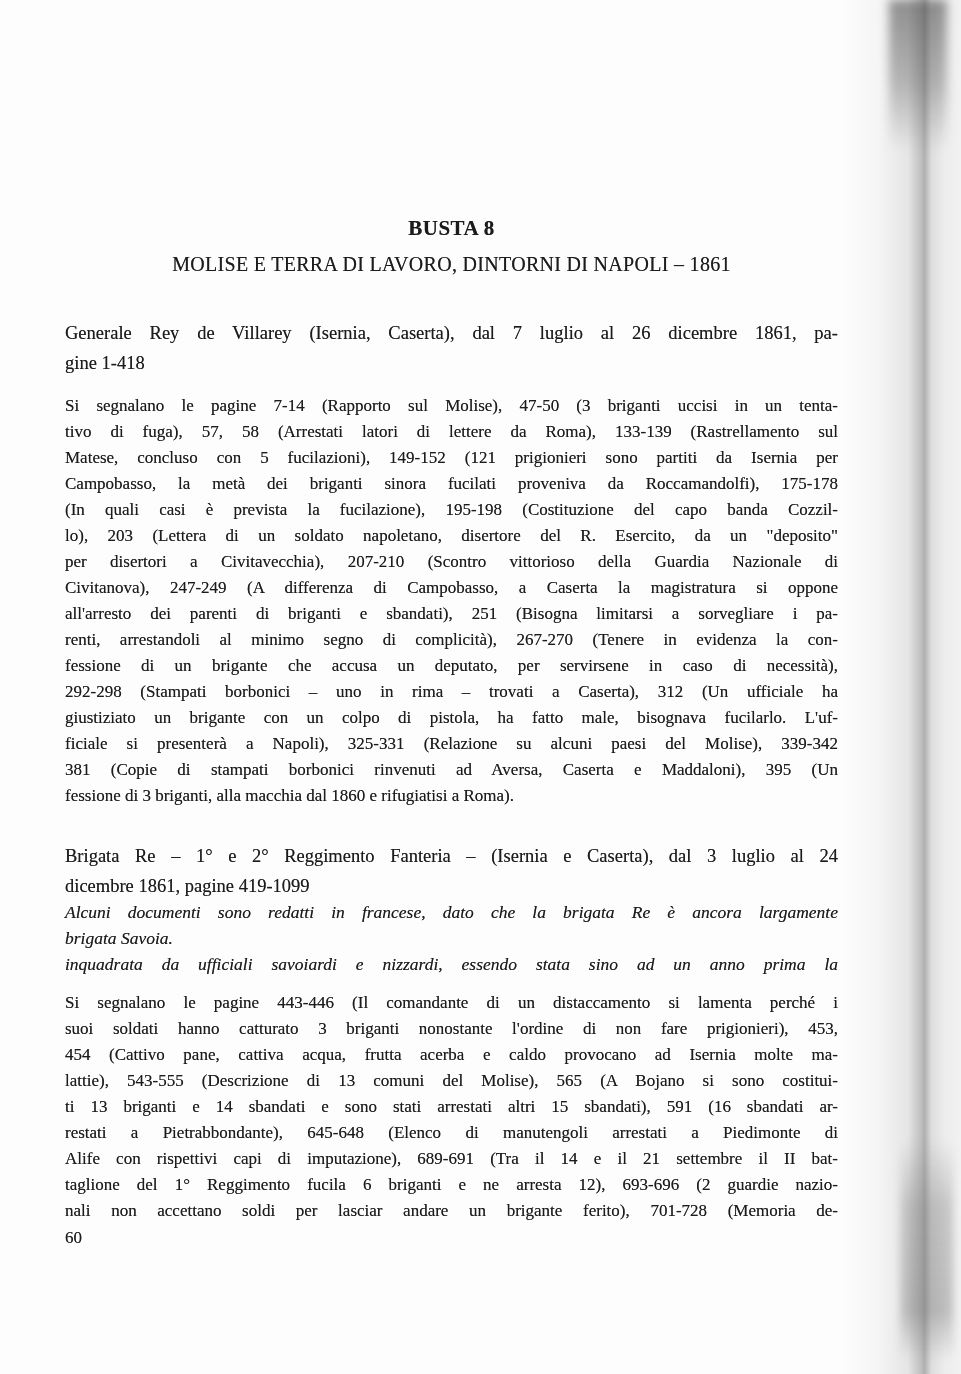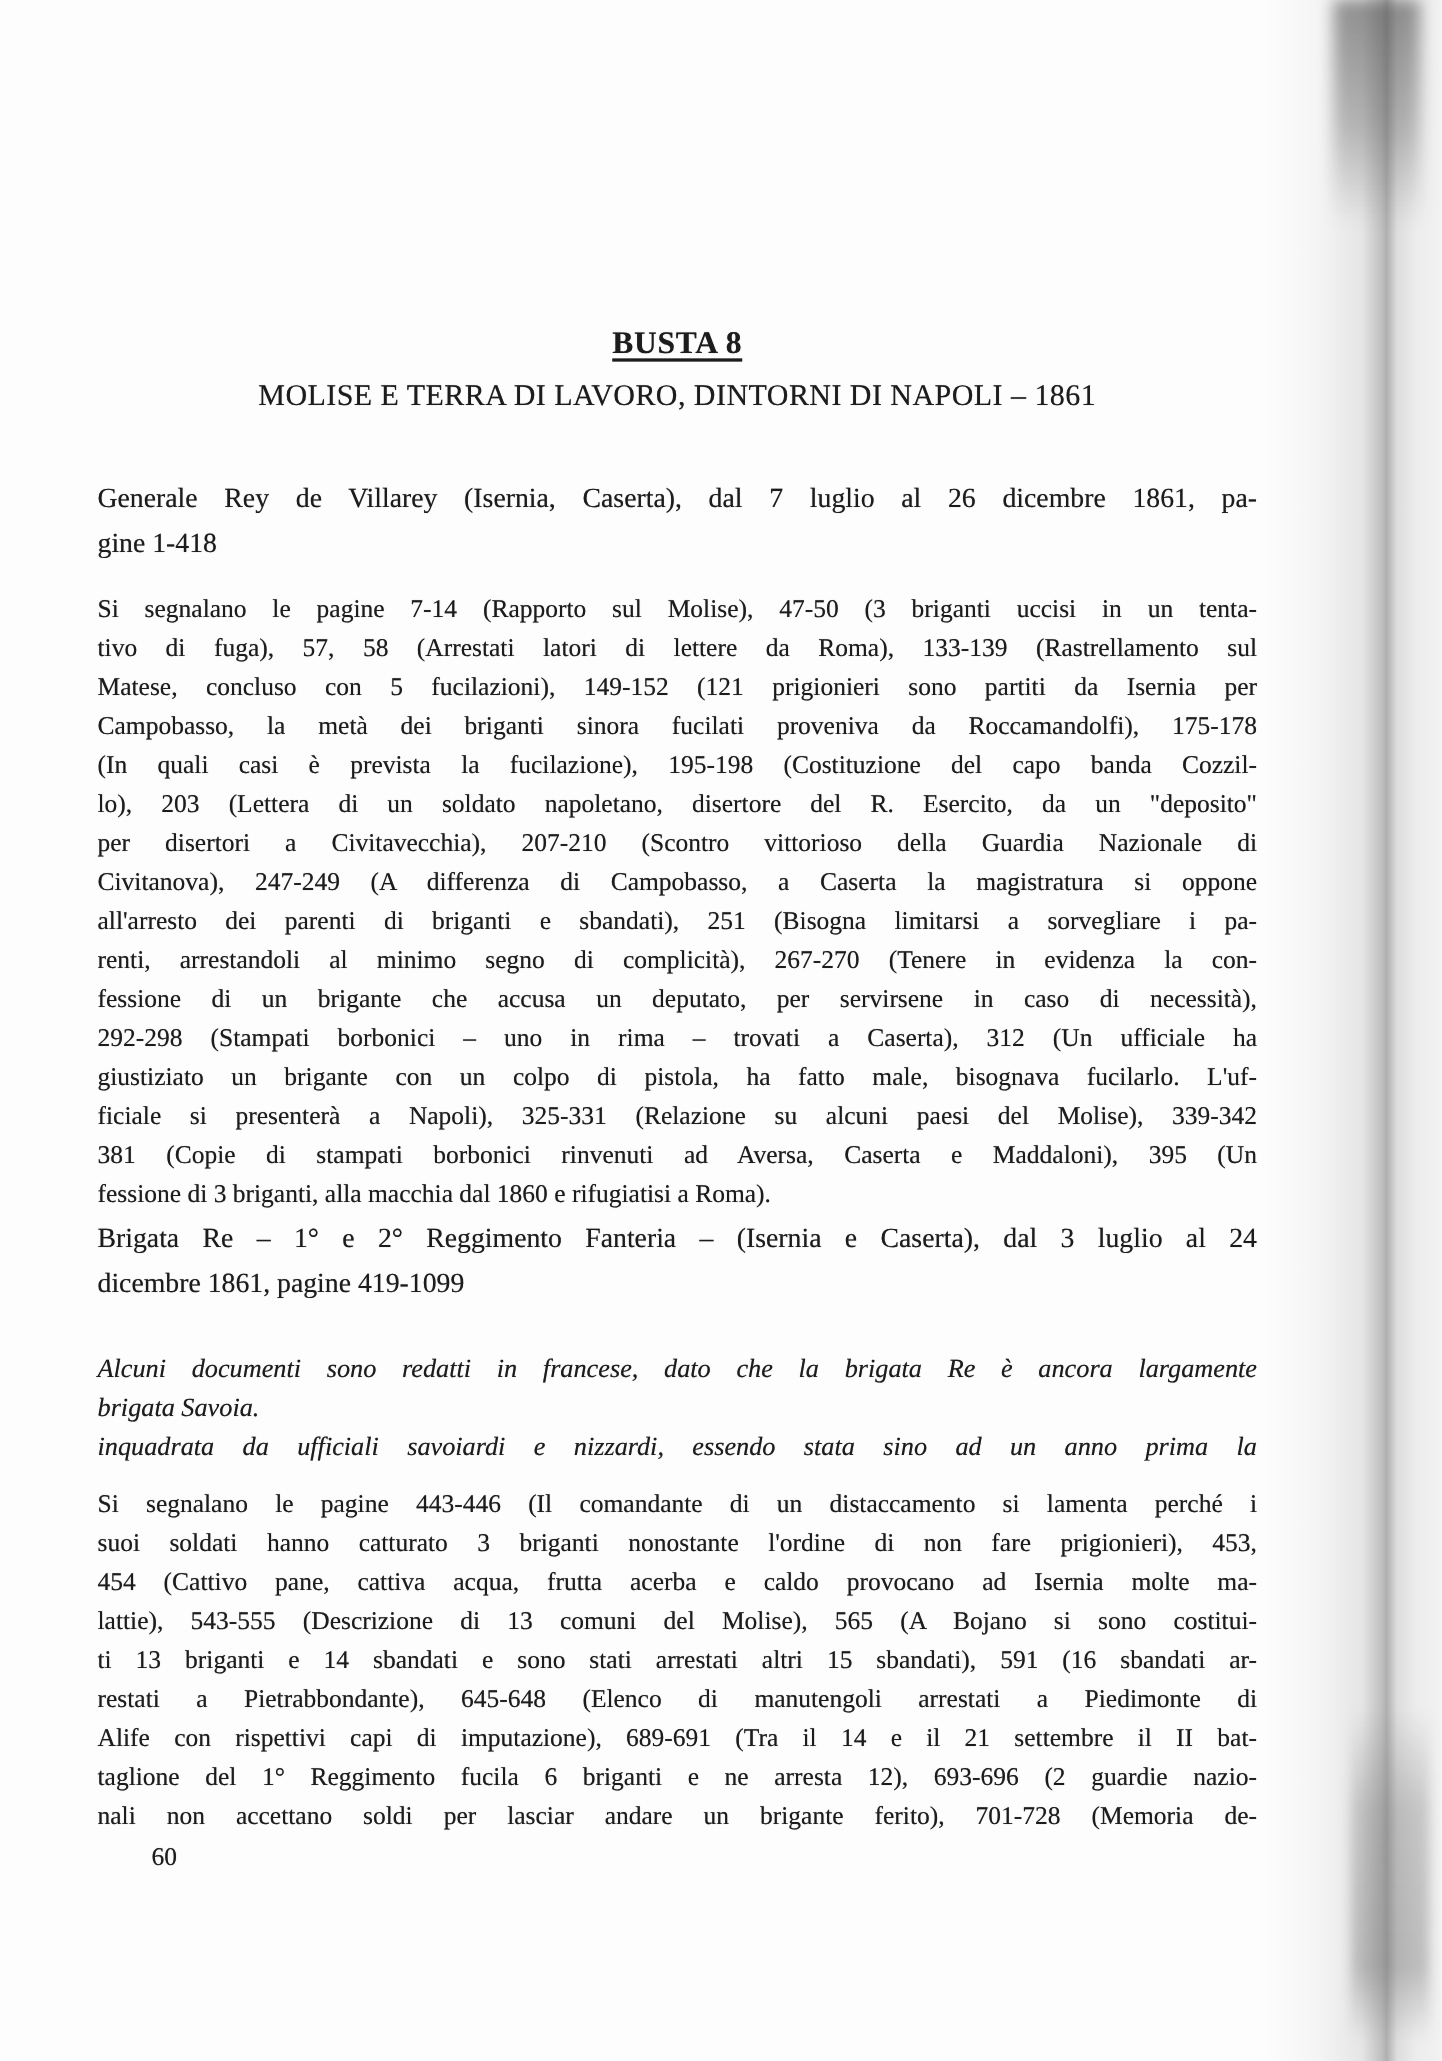--- a/index.html
+++ b/index.html
@@ -56,55 +56,53 @@
     position: absolute;
     left: 65px; width: 773px;
     text-shadow: 0 0 0.5px rgba(20,20,20,0.6);
   }
   .doc-title {
     top: 216px; text-align: center;
     font-size: 21px; font-weight: 700;
     letter-spacing: 0.5px;
   }
   .doc-title span {
-    text-decoration: underline;
     text-decoration-thickness: 2px;
     text-underline-offset: 4px;
   }
   .doc-subtitle {
     top: 253px; text-align: center;
     font-size: 20px; font-weight: 400;
     letter-spacing: 0.3px;
   }
   .s-heading {
     font-size: 18.5px; font-weight: 400;
     line-height: 30px;
   }
   .s1-heading { top: 318px; }
-  .s2-heading { top: 811px; }
+  .s2-heading { top: 841px; }
   .s-body {
     font-size: 17px;
     line-height: 26px;
     margin-top: 15px;
   }
   .s1-body { top: 378px; }
   .s2-note {
     top: 899px;
     font-size: 17.5px; font-style: italic;
     line-height: 26px;
   }
   .s2-body { top: 975px; }
   .tline { text-align: justify; text-align-last: justify; white-space: normal; }
   .tline.tlast { text-align-last: left; }
   .page-number {
     position: absolute;
     left: 65px; top: 1228px;
     font-size: 17px;
     text-shadow: 0 0 0.5px rgba(20,20,20,0.6);
-    margin-left: 36px;
   }
 </style>
 </head>
 <body>
 
 <div class="page">
 
   <div class="textblock doc-title">
     <span>BUSTA 8</span>
   </div>

